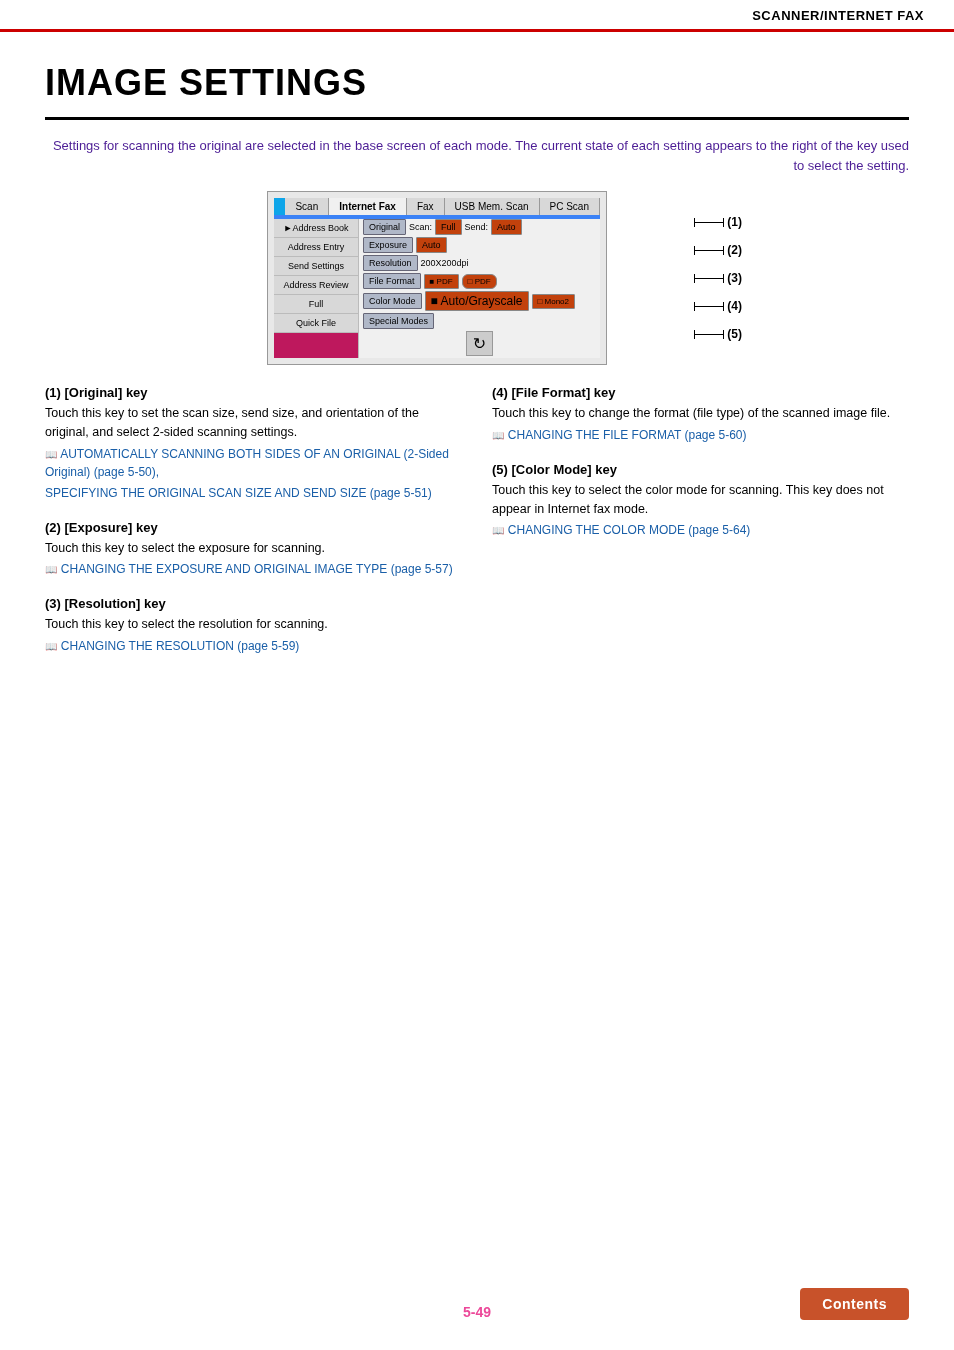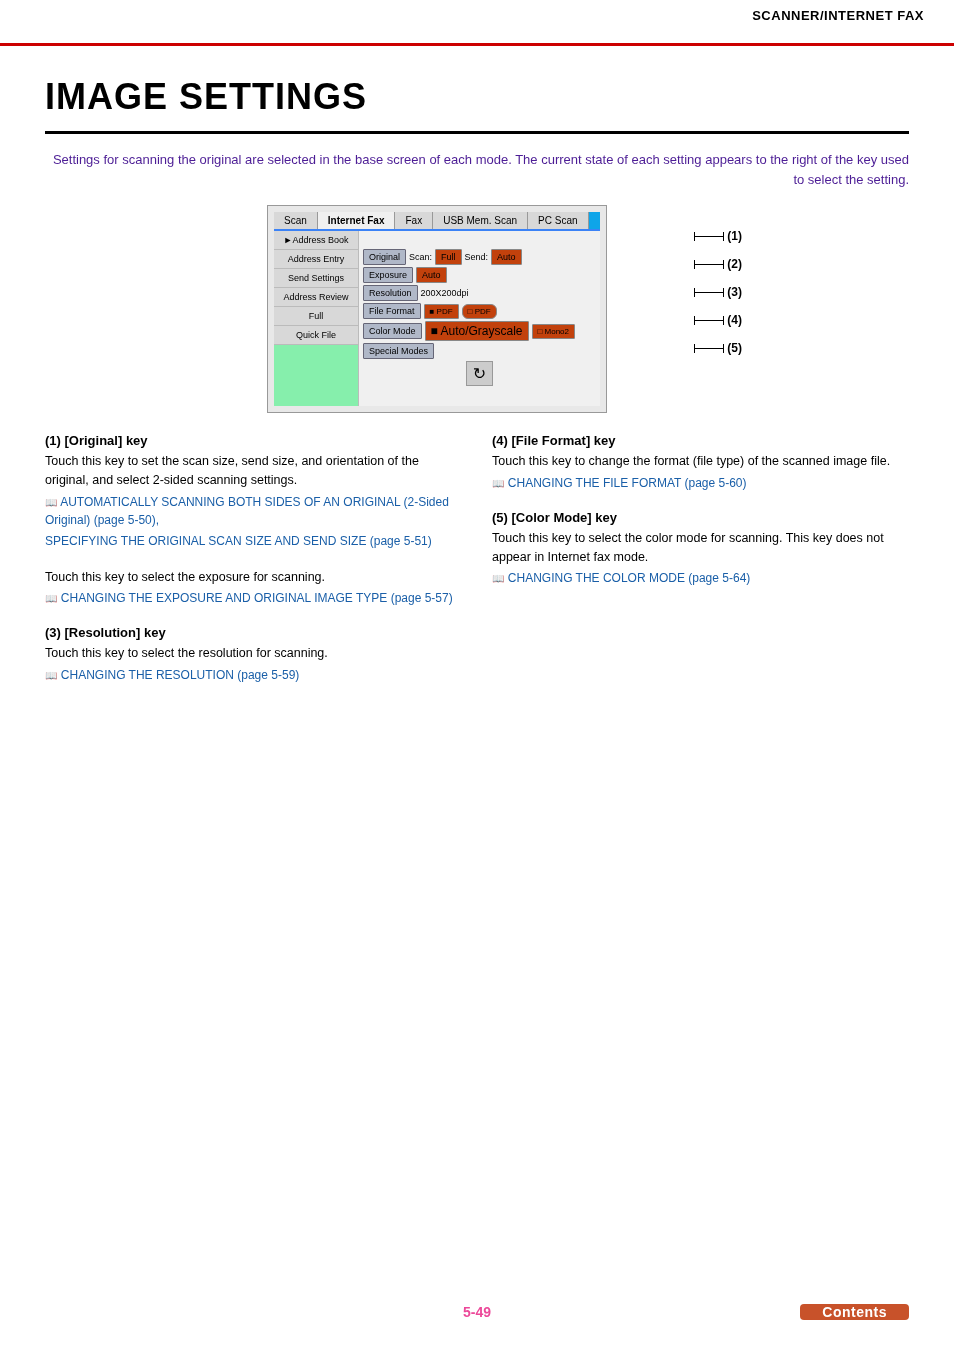--- a/index.html
+++ b/index.html
@@ -12,21 +12,21 @@
       font-size: 13px;
       color: #000;
     }
 
     
     .header-bar {
       background: #fff;
       border-bottom: 3px solid #cc0000;
       display: flex;
       justify-content: flex-end;
-      padding: 8px 30px 20px 30px;
+      padding: 8px 30px 6px 30px;
     }
     .header-title {
       font-size: 13px;
       font-weight: bold;
       color: #000;
       letter-spacing: 0.5px;
     }
 
     
     .main-content {
@@ -59,22 +59,23 @@
       background: #e8e8e8;
       width: 390px;
       margin: 0 auto 28px auto;
       padding: 6px;
       position: relative;
     }
 
     .screen-tabs {
       display: flex;
       background: #0ea5e9;
-      border-bottom: 2px solid #3b82f6;
+      border-bottom: 4px solid #3b82f6;
       font-size: 10px;
+      justify-content: flex-end;
     }
     .screen-tab {
       padding: 3px 10px;
       border-right: 1px solid #999;
       background: #d8d8d8;
       color: #000;
       font-size: 10px;
     }
     .screen-tab.active {
       background: #f0f0f0;
@@ -82,34 +83,34 @@
     }
 
     .screen-body {
       display: flex;
       background: #f0f0f0;
     }
 
     .screen-left {
       width: 85px;
       border-right: 1px solid #bbb;
-      background: #86efac;
+      background: #be185d;
     }
     .screen-left-item {
       padding: 4px 5px;
       font-size: 9px;
       border-bottom: 1px solid #bbb;
       background: #d8d8d8;
       color: #000;
       text-align: center;
     }
 
     .screen-right {
       flex: 1;
-      padding: 18px 4px;
+      padding: 0 4px;
     }
 
     .screen-row {
       display: flex;
       align-items: center;
       margin-bottom: 2px;
       font-size: 9px;
       gap: 3px;
     }
 
@@ -174,21 +175,21 @@
     .page-number {
       font-size: 14px;
       font-weight: bold;
       color: #ec4899;
     }
     .contents-btn {
       background: #c8522a;
       color: #fff;
       font-size: 14px;
       font-weight: bold;
-      padding: 0 22px;
+      padding: 8px 22px;
       border-radius: 4px;
       letter-spacing: 0.5px;
     }
 
     
     .mockup-section {
       display: flex;
       justify-content: center;
       position: relative;
       margin-bottom: 20px;
@@ -336,20 +337,21 @@
             <span style="font-size:10px;">📖</span>
             <span>AUTOMATICALLY SCANNING BOTH SIDES OF AN ORIGINAL (2-Sided Original) (page 5-50),</span>
           </span>
           <span class="desc-link">
             <span>SPECIFYING THE ORIGINAL SCAN SIZE AND SEND SIZE (page 5-51)</span>
           </span>
         </div>
       </div>
 
       <div class="desc-item">
+        <div class="desc-header">(2)  [Exposure] key</div>
         <div class="desc-body">
           <span>Touch this key to select the exposure for scanning.</span>
           <span class="desc-link">
             <span style="font-size:10px;">📖</span>
             <span>CHANGING THE EXPOSURE AND ORIGINAL IMAGE TYPE (page 5-57)</span>
           </span>
         </div>
       </div>
 
       <div class="desc-item">

